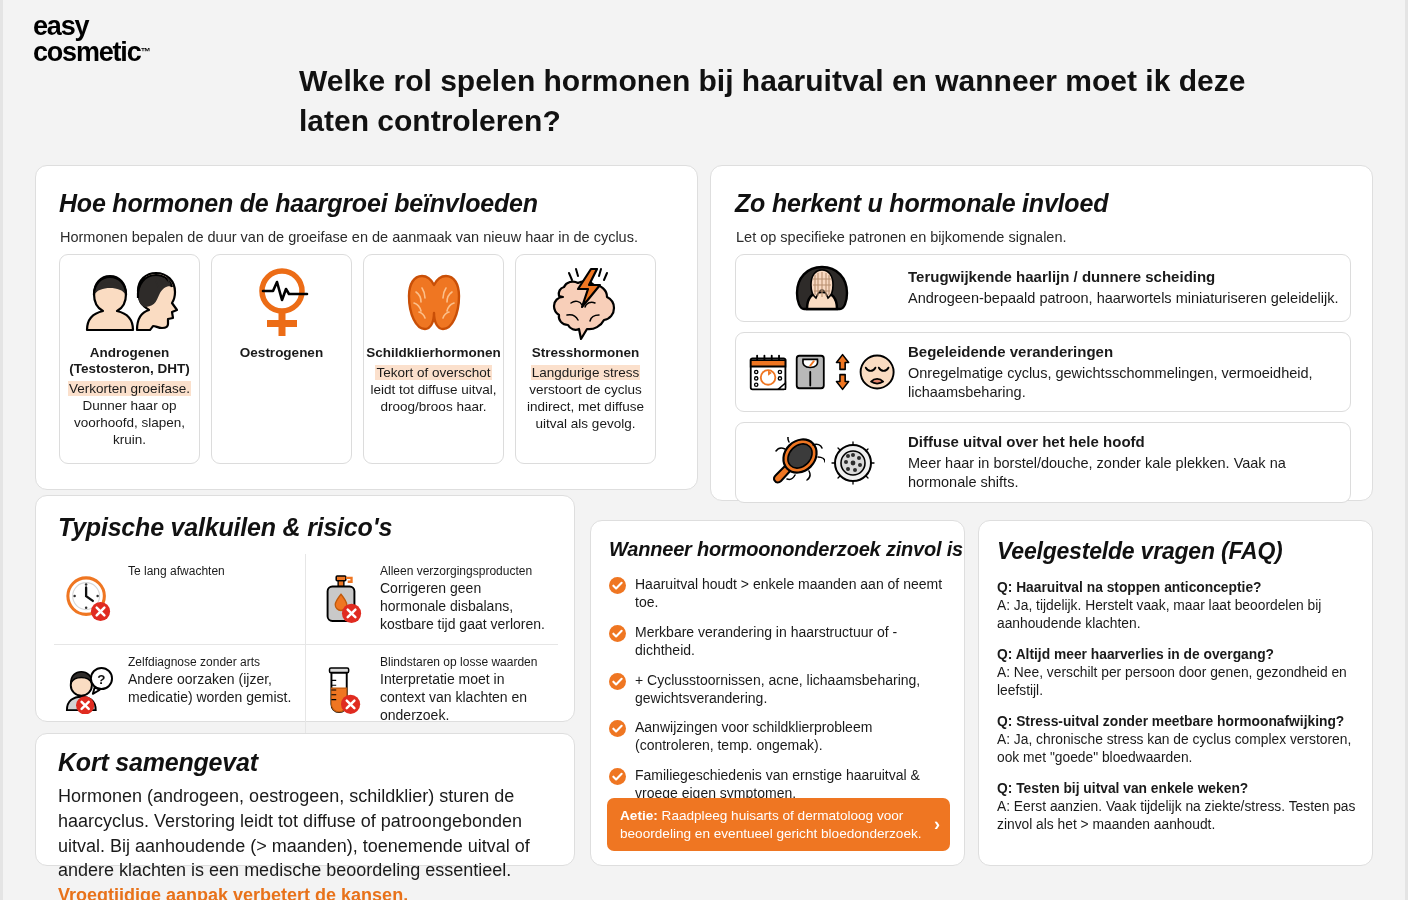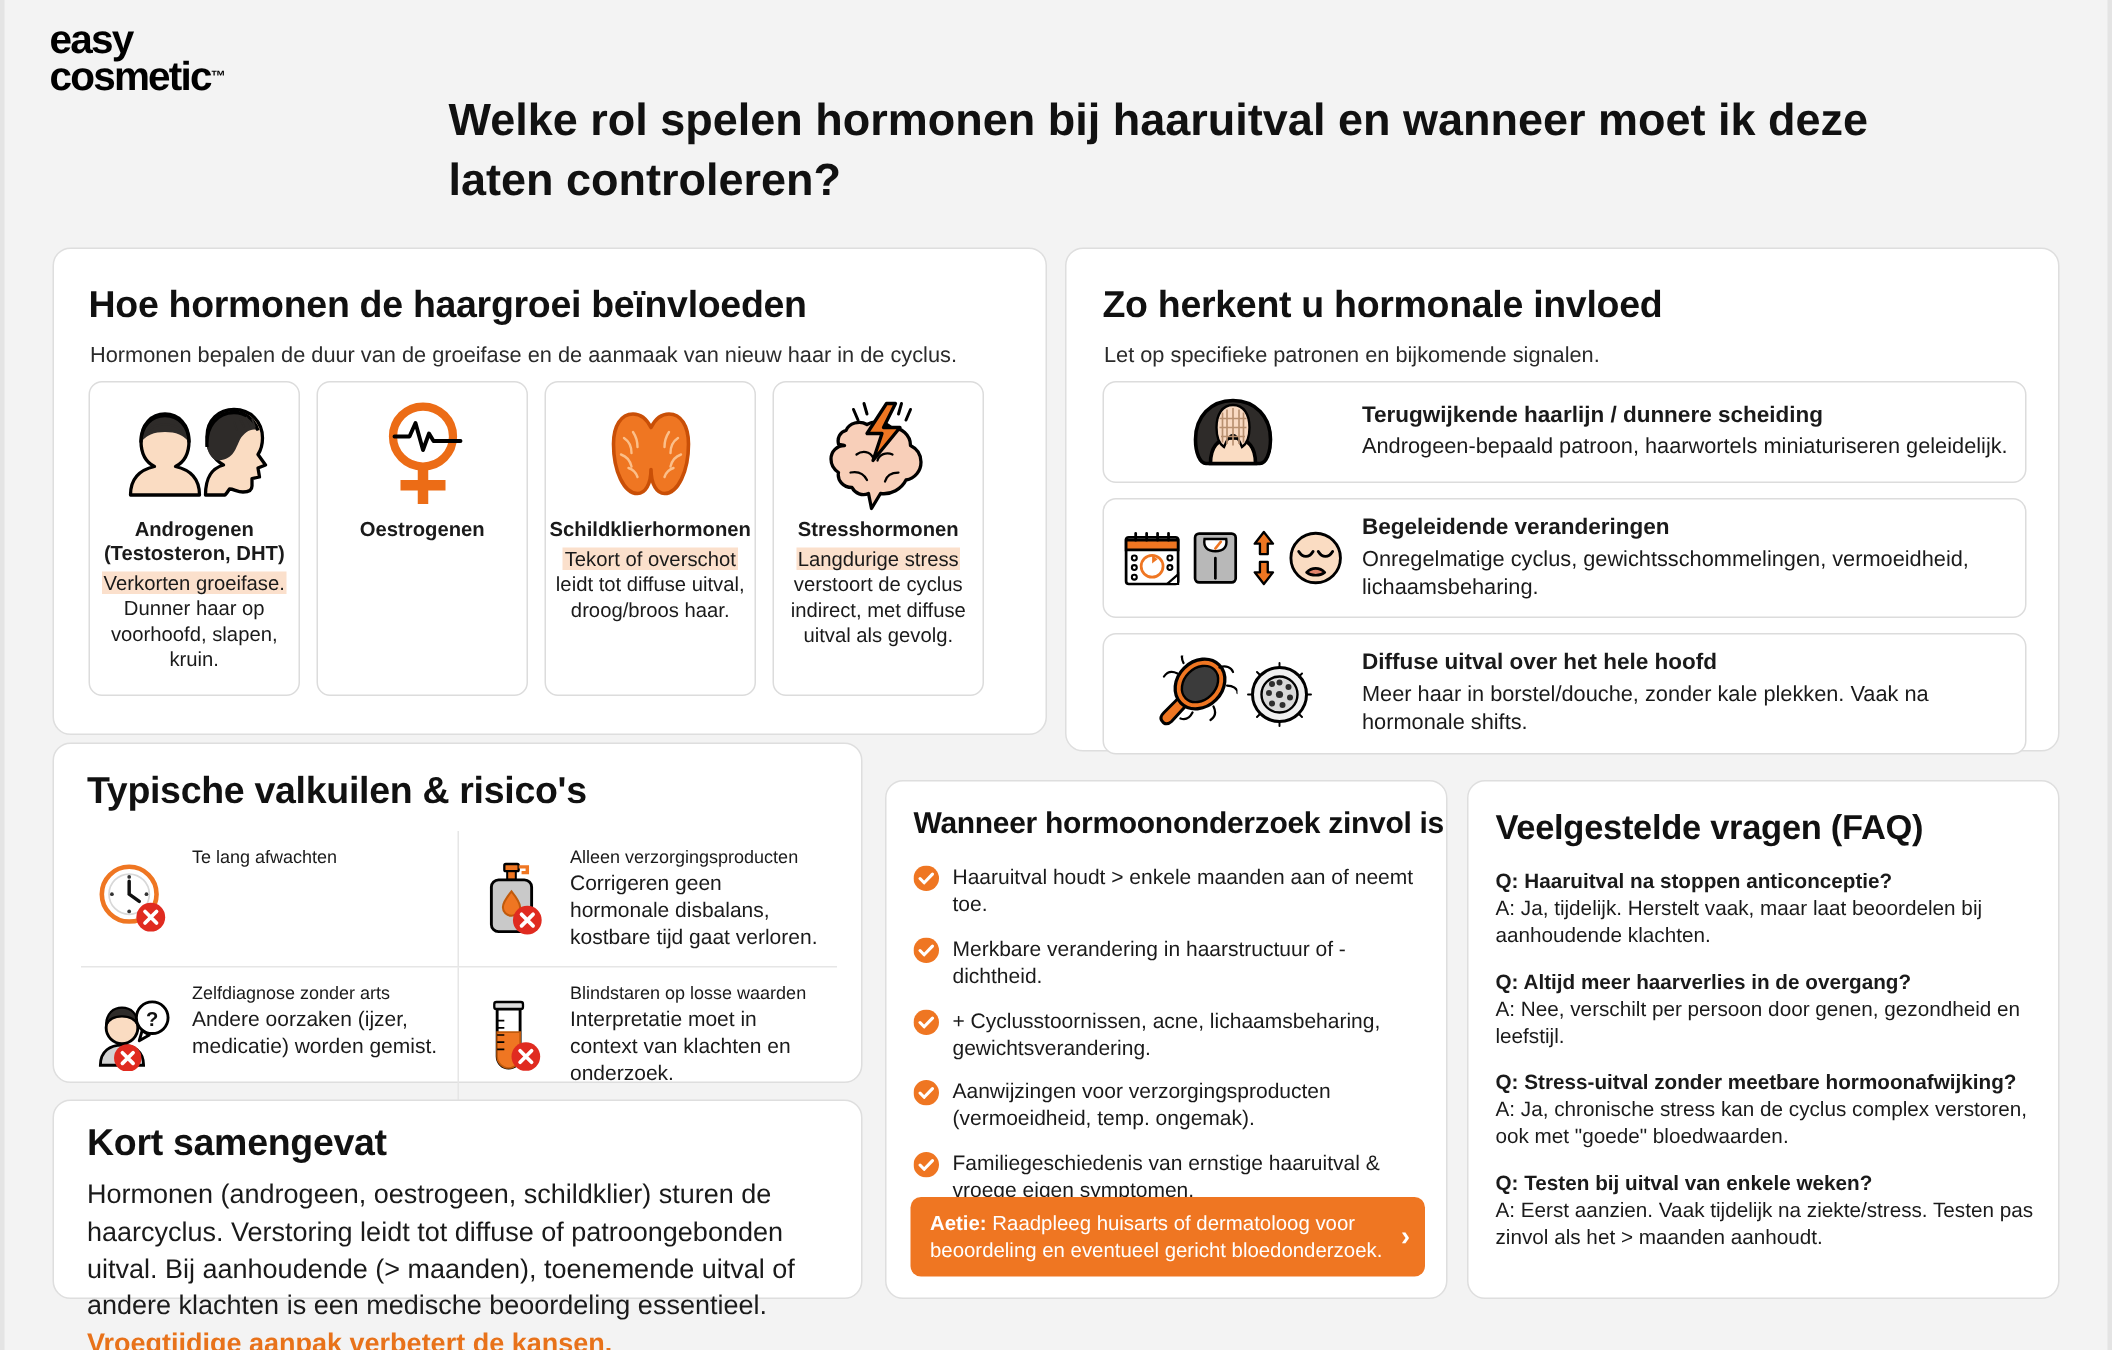--- a/index.html
+++ b/index.html
@@ -30,21 +30,21 @@
     font-size: 30px; font-weight: 700; line-height: 1.33; color: #111; margin-top: 40px;
   }
 
   
   .card {
     position: absolute;
     background: #fff;
     border: 1px solid #dedede;
     border-radius: 12px;
   }
-  .card-title { font-size: 25px; font-weight: 700; color: #111; letter-spacing: -0.2px; }
+  .card-title { font-size: 25px; font-weight: 700; color: #111; letter-spacing: -0.2px; font-style: italic; }
   .card-sub { font-size: 14.5px; color: #2b2b2b; margin-top: 6px; }
 
   
   #panel-hormones { left: 35px; top: 165px; width: 663px; height: 325px; }
   #panel-hormones .card-title { position: absolute; left: 23px; top: 23px; }
   #panel-hormones .card-sub { position: absolute; left: 24px; top: 57px; }
 
   .horm-grid {
     position: absolute; left: 23px; top: 88px;
     display: flex; gap: 11px;
@@ -437,21 +437,21 @@
         <path d="M4.6 9.2l2.9 3 5.9-6.1" fill="none" stroke="#fff" stroke-width="2.2" stroke-linecap="round" stroke-linejoin="round"></path>
       </svg>
       <div class="chk-text">+ Cyclusstoornissen, acne, lichaamsbeharing, gewichtsverandering.</div>
     </div>
 
     <div class="chk-row">
       <svg width="17" height="17" viewBox="0 0 18 18" style="flex:none;margin-top:1px">
         <circle cx="9" cy="9" r="9" fill="#ef7622"></circle>
         <path d="M4.6 9.2l2.9 3 5.9-6.1" fill="none" stroke="#fff" stroke-width="2.2" stroke-linecap="round" stroke-linejoin="round"></path>
       </svg>
-      <div class="chk-text">Aanwijzingen voor verzorgingsproducten (vermoeidheid, temp. ongemak).</div>
+      <div class="chk-text">Aanwijzingen voor schildklierprobleem (controleren, temp. ongemak).</div>
     </div>
 
     <div class="chk-row">
       <svg width="17" height="17" viewBox="0 0 18 18" style="flex:none;margin-top:1px">
         <circle cx="9" cy="9" r="9" fill="#ef7622"></circle>
         <path d="M4.6 9.2l2.9 3 5.9-6.1" fill="none" stroke="#fff" stroke-width="2.2" stroke-linecap="round" stroke-linejoin="round"></path>
       </svg>
       <div class="chk-text">Familiegeschiedenis van ernstige haaruitval &amp; vroege eigen symptomen.</div>
     </div>
 

